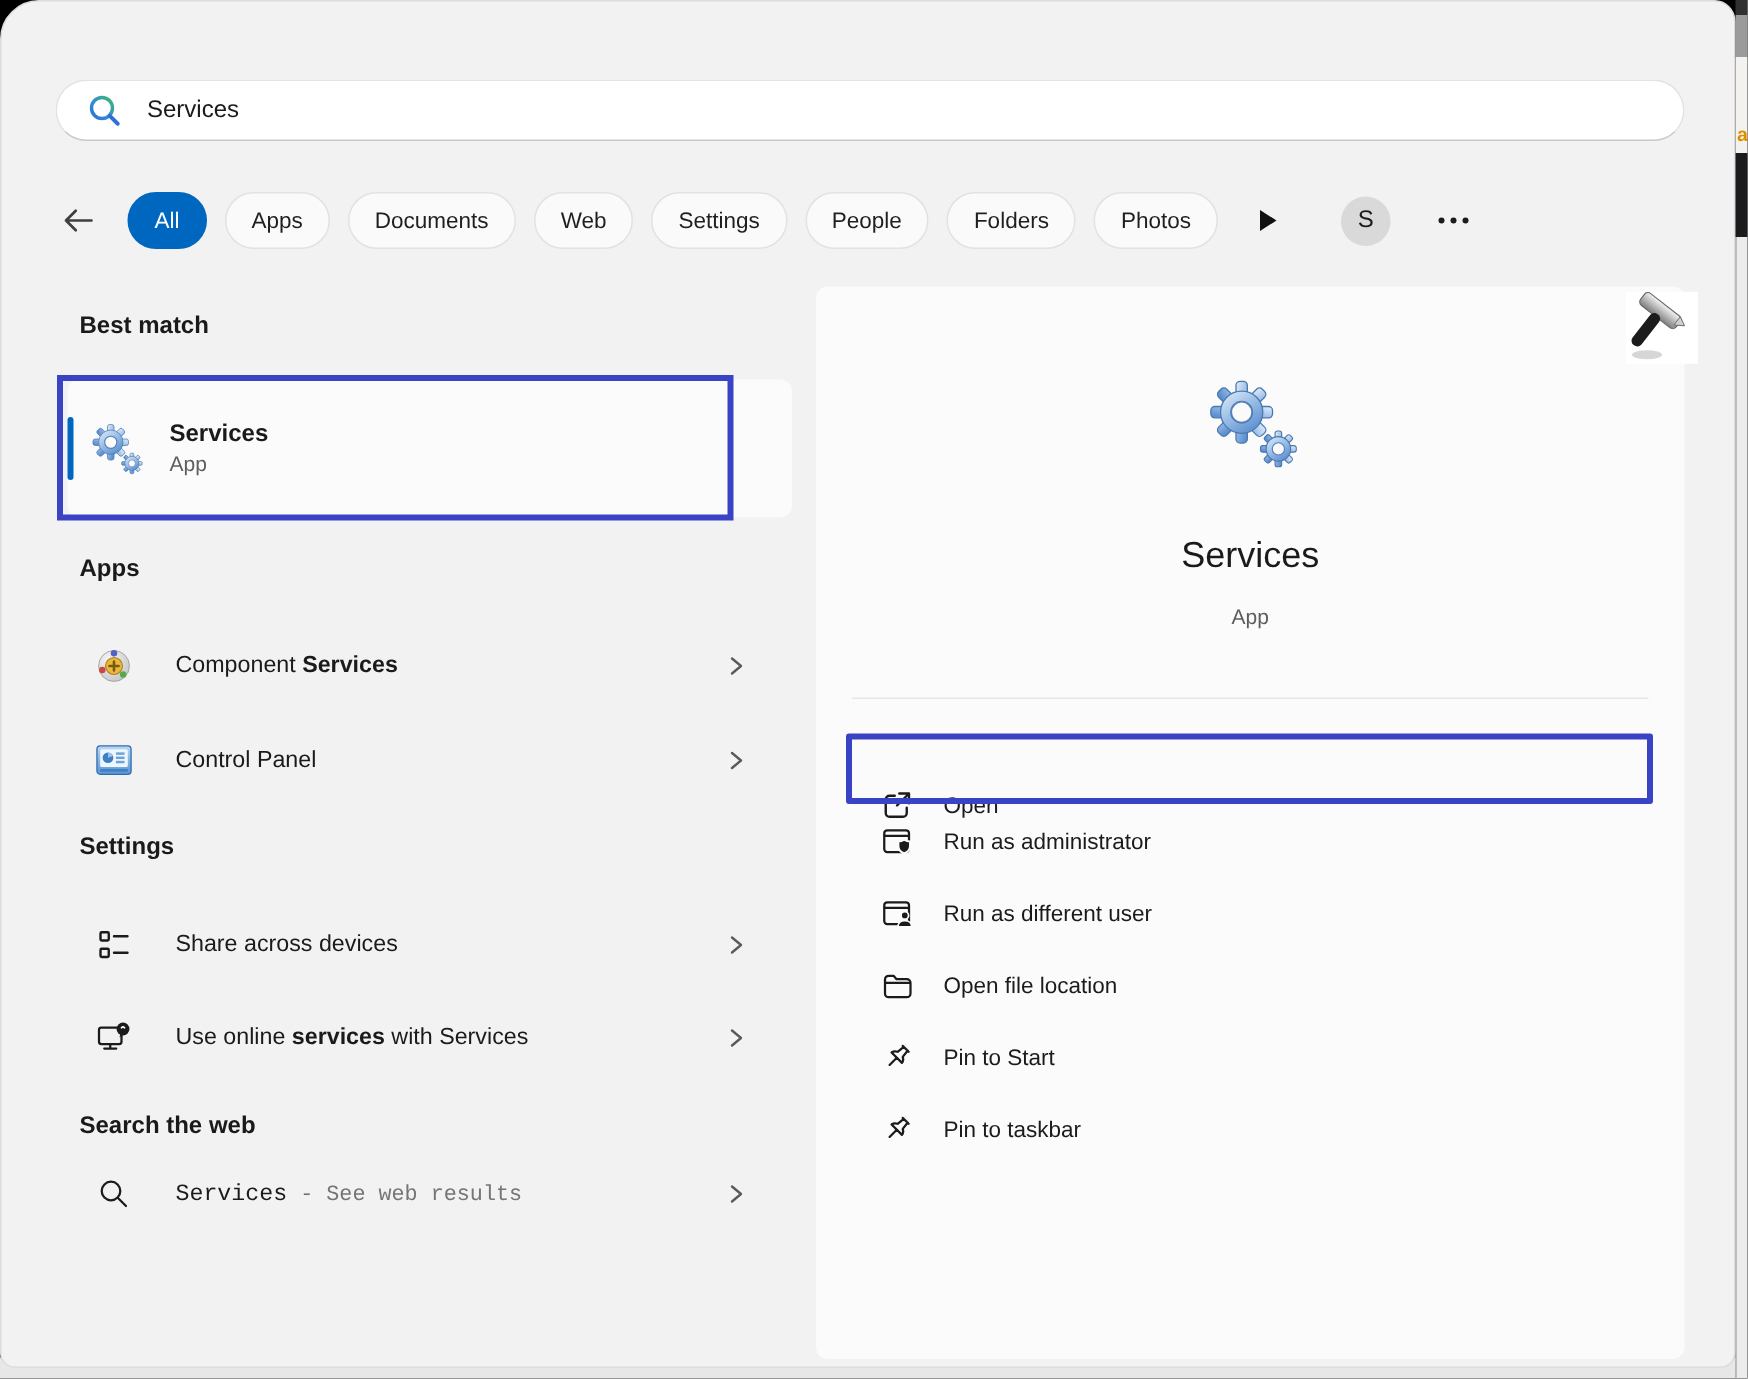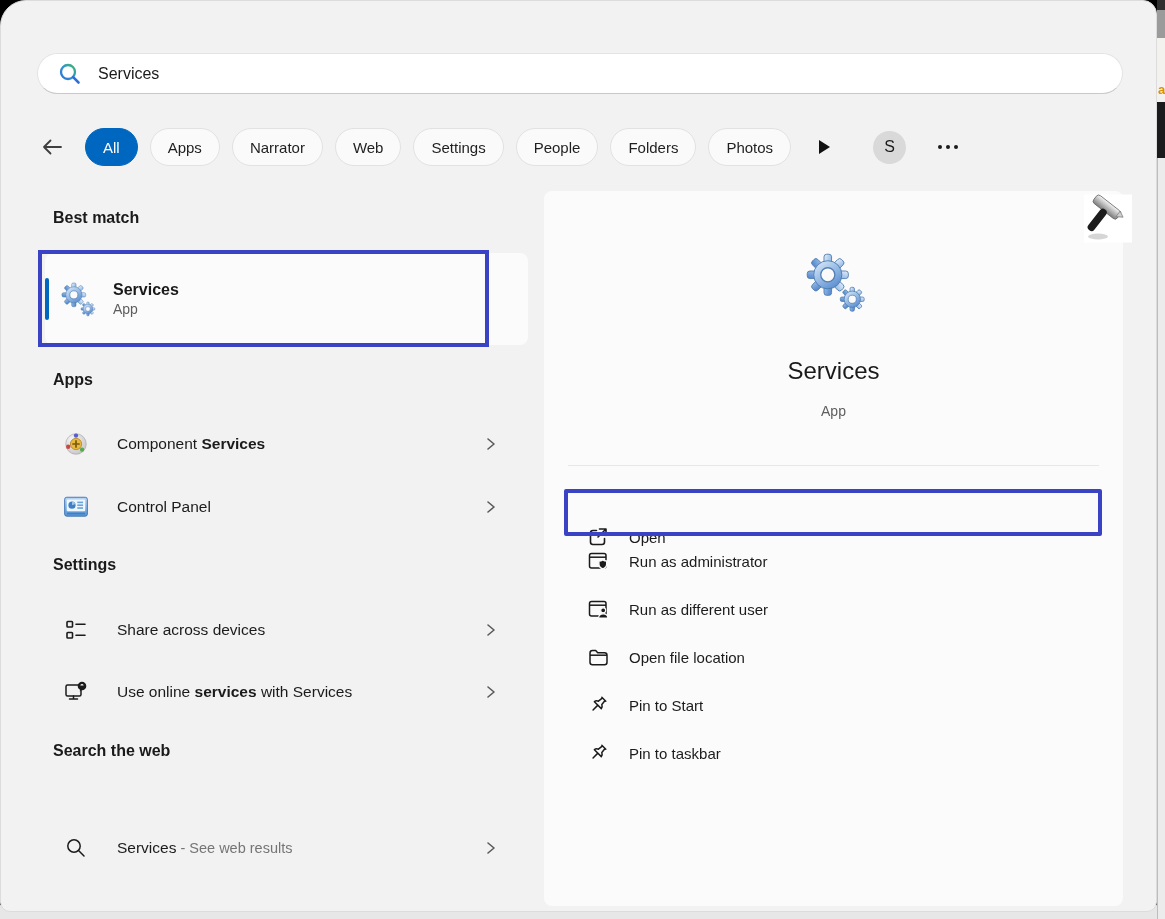--- a/index.html
+++ b/index.html
@@ -153,21 +153,21 @@
     </div>
 
     <div class="tabrow">
       <span class="backbtn">
         <svg width="26" height="26" viewBox="0 0 26 26" fill="none" stroke="#3f3f3f" stroke-width="1.8" stroke-linecap="round" stroke-linejoin="round">
           <path d="M22 13 H5 M11.5 6.5 L5 13 l6.5 6.5"></path>
         </svg>
       </span>
       <span class="pill selected">All</span>
       <span class="pill">Apps</span>
-      <span class="pill">Narrator</span>
+      <span class="pill">Documents</span>
       <span class="pill">Web</span>
       <span class="pill">Settings</span>
       <span class="pill">People</span>
       <span class="pill">Folders</span>
       <span class="pill">Photos</span>
       <span class="scrollmore">
         <svg width="14" height="16" viewBox="0 0 14 16">
             <polygon points="2,1 13,8 2,15" fill="#111"></polygon>
           </svg>
       </span>
@@ -265,21 +265,21 @@
       <span class="rlabel"><span>Use online </span><b>services</b><span> with Services</span></span>
       <span class="chev">
         <svg width="14" height="18" viewBox="0 0 14 18" fill="none" stroke="#5a5a5a" stroke-width="1.6" stroke-linecap="round" stroke-linejoin="round">
             <path d="M4 4 l6 5 -6 5"></path>
           </svg>
       </span>
     </div>
 
     <div class="heading" style="top:741px;">Search the web</div>
 
-    <div class="row" style="top:824px;">
+    <div class="row" style="top:772px;font-family:Liberation Mono, monospace;">
       <span class="ricon">
         <svg width="22" height="22" viewBox="0 0 22 22" fill="none" stroke="#1b1b1b" stroke-width="1.5" stroke-linecap="round">
           <circle cx="9" cy="9" r="6.2"></circle>
           <line x1="13.8" y1="13.8" x2="19" y2="19"></line>
         </svg>
       </span>
       <span class="rlabel"><span>Services</span><span class="sub"> - See web results</span></span>
       <span class="chev">
         <svg width="14" height="18" viewBox="0 0 14 18" fill="none" stroke="#5a5a5a" stroke-width="1.6" stroke-linecap="round" stroke-linejoin="round">
             <path d="M4 4 l6 5 -6 5"></path>

